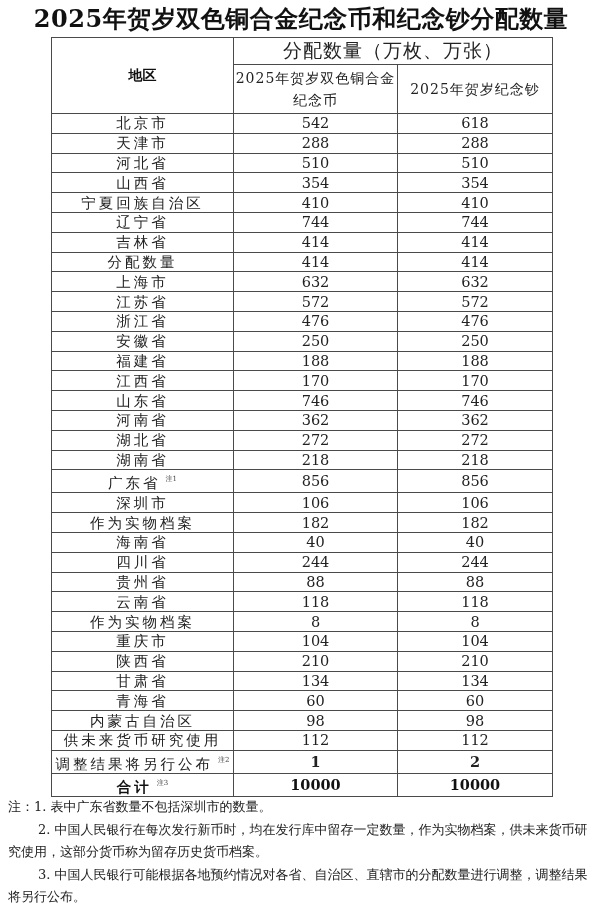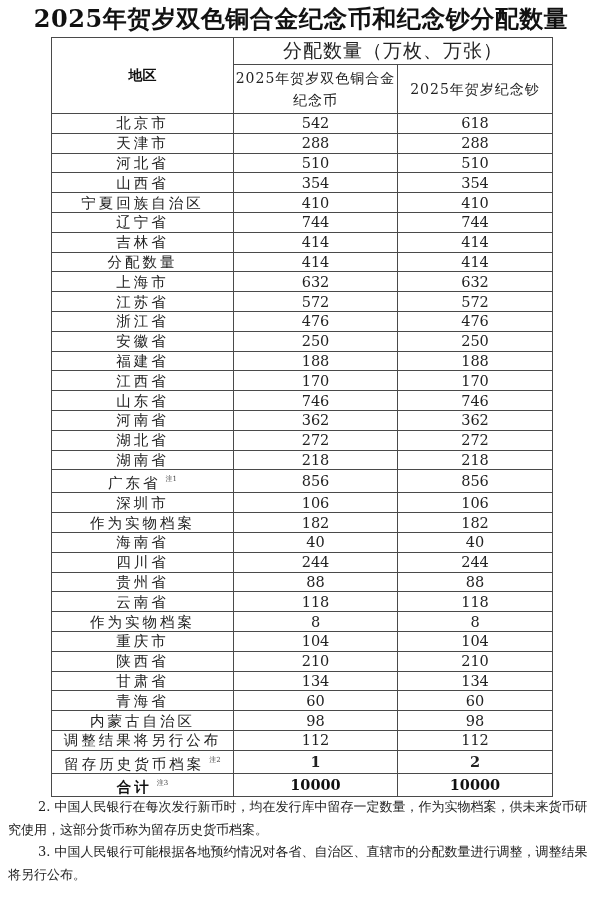--- a/index.html
+++ b/index.html
@@ -209,33 +209,34 @@
         <td class="region"><span>青海省</span></td>
         <td class="val">60</td>
         <td class="val">60</td>
       </tr>
       <tr class="data">
         <td class="region"><span>内蒙古自治区</span></td>
         <td class="val">98</td>
         <td class="val">98</td>
       </tr>
       <tr class="data">
-        <td class="region"><span>调整结果将另行公布</span></td>
+        <td class="region"><span>供未来货币研究使用</span></td>
         <td class="val">112</td>
         <td class="val">112</td>
       </tr>
       <tr class="data bold">
-        <td class="region"><span>留存历史货币档案</span><sup class="note">注2</sup></td>
+        <td class="region"><span>调整结果将另行公布</span><sup class="note">注2</sup></td>
         <td class="val">1</td>
         <td class="val">2</td>
       </tr>
       <tr class="data total">
         <td class="region"><span>合计</span><sup class="note">注3</sup></td>
         <td class="val">10000</td>
         <td class="val">10000</td>
       </tr>
     </tbody>
 </table>
 
 <div class="notes">
+  <p>注：1. 表中广东省数量不包括深圳市的数量。</p>
   <p class="indent">2. 中国人民银行在每次发行新币时，均在发行库中留存一定数量，作为实物档案，供未来货币研究使用，这部分货币称为留存历史货币档案。</p>
   <p class="indent">3. 中国人民银行可能根据各地预约情况对各省、自治区、直辖市的分配数量进行调整，调整结果将另行公布。</p>
 </div>
 
 </body></html>

